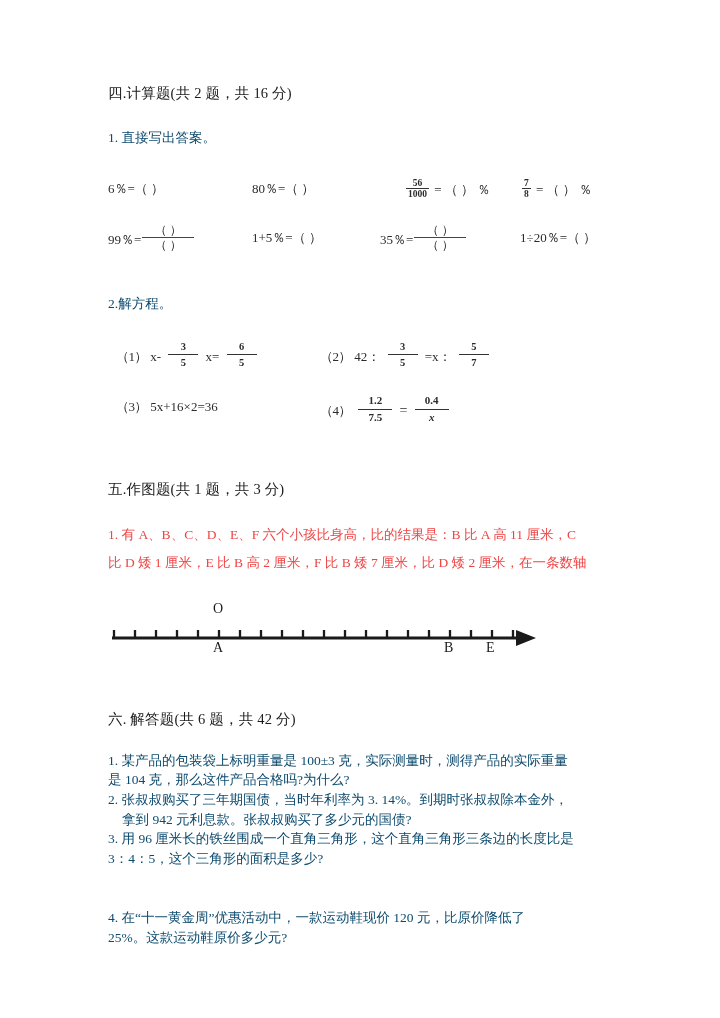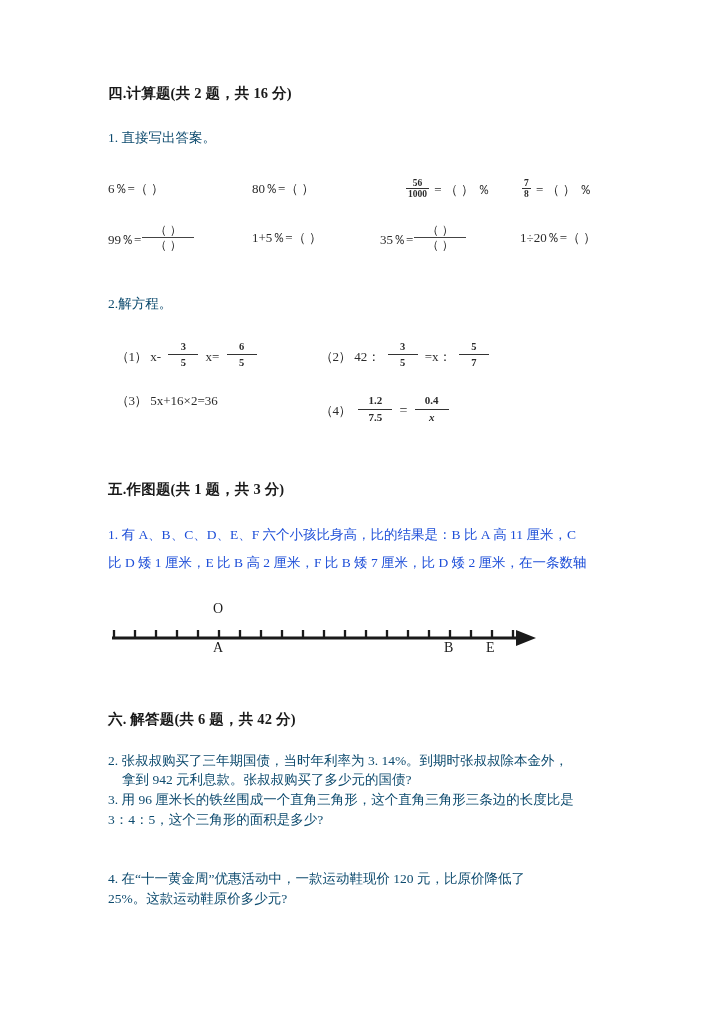--- a/index.html
+++ b/index.html
@@ -24,38 +24,38 @@
   }
   .content {
     position: absolute;
     left: 108px;
     top: 84px;
     width: 506px;
   }
 
   
   .section-head {
-    font-weight: bold;
+    font-weight: normal;
     font-size: 14.5px;
     letter-spacing: 0.2px;
     color: #1a1a1a;
     margin: 0;
   }
 
   
   .para {
     font-size: 13.5px;
     line-height: 1.45;
     color: #0c4a6e;
     margin: 0;
   }
   .para-loose {
     font-size: 13.5px;
     line-height: 2.1;
-    color: #1d4ed8;
+    color: #ef4444;
     margin: 0;
   }
 
   
   .frac {
     display: inline-block;
     vertical-align: -0.45em;
     text-align: center;
     font-size: 9.5px;
     font-weight: bold;
@@ -238,21 +238,21 @@
           </span>
           <span>=x：</span>
           <span class="frac-lg">
             <span class="num">5</span>
             <span class="den">7</span>
           </span>
         </span>
       </div>
 
       <div class="eq-row" style="margin-top:14px; height:44px;">
-        <span class="eq-item" style="left:8px; top:0;">
+        <span class="eq-item" style="left:8px; top:6px;">
           <span class="eq-label">（3）</span>
           <span>5x+16×2=36</span>
         </span>
 
         <span class="eq-item" style="left:212px; top:2px;">
           <span class="eq-label">（4）</span>
           <span class="frac-lg" style="min-width:34px; font-size:11px;">
             <span class="num">1.2</span>
             <span class="den">7.5</span>
           </span>
@@ -308,20 +308,24 @@
         <span class="nl-label" style="left:336px; top:46px;">B</span>
         <span class="nl-label" style="left:378px; top:46px;">E</span>
       </div>
     </div>
 
     <div style="margin-top:34px;">
       <div class="section-head">六. 解答题(共 6 题，共 42 分)</div>
 
       <div style="margin-top:22px;">
         <div>
+          <div class="para">1. 某产品的包装袋上标明重量是 100±3 克，实际测量时，测得产品的实际重量</div>
+          <div class="para">是 104 克，那么这件产品合格吗?为什么?</div>
+        </div>
+        <div>
           <div class="para">2. 张叔叔购买了三年期国债，当时年利率为 3. 14%。到期时张叔叔除本金外，</div>
           <div class="para" style="padding-left:14px;">拿到 942 元利息款。张叔叔购买了多少元的国债?</div>
         </div>
         <div>
           <div class="para">3. 用 96 厘米长的铁丝围成一个直角三角形，这个直角三角形三条边的长度比是</div>
           <div class="para">3：4：5，这个三角形的面积是多少?</div>
         </div>
         <div style="margin-top:40px;">
           <div class="para">4. 在“十一黄金周”优惠活动中，一款运动鞋现价 120 元，比原价降低了</div>
           <div class="para">25%。这款运动鞋原价多少元?</div>

